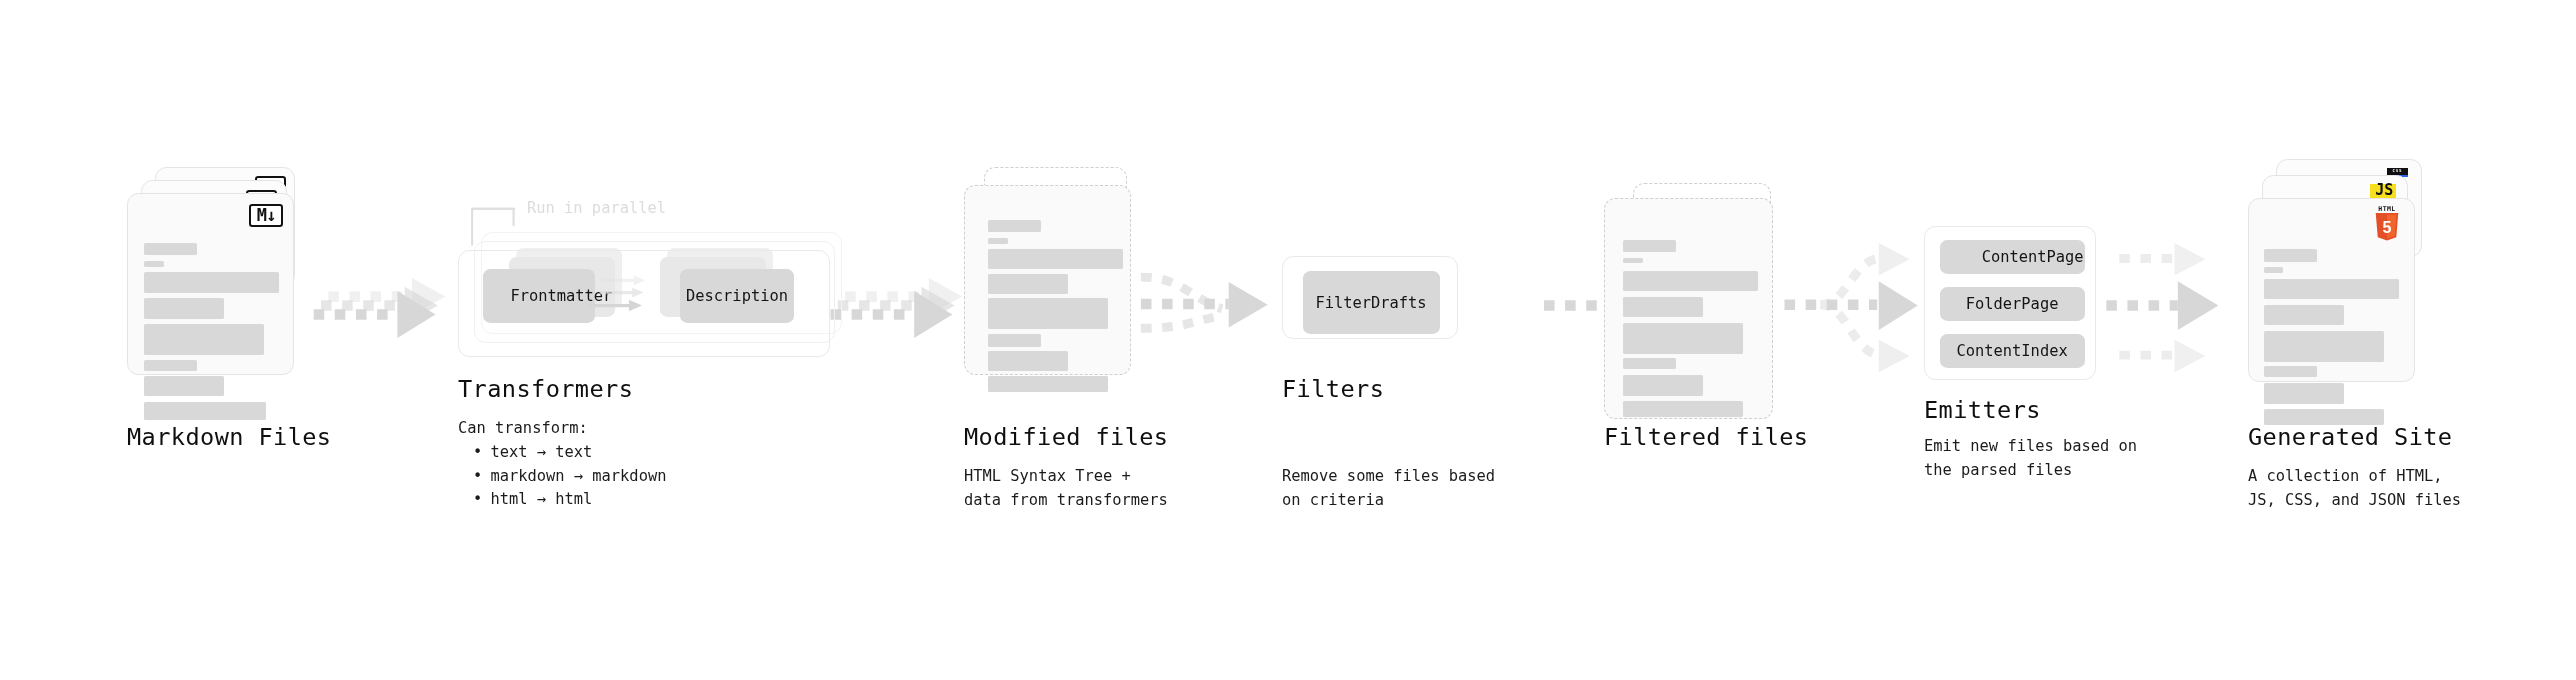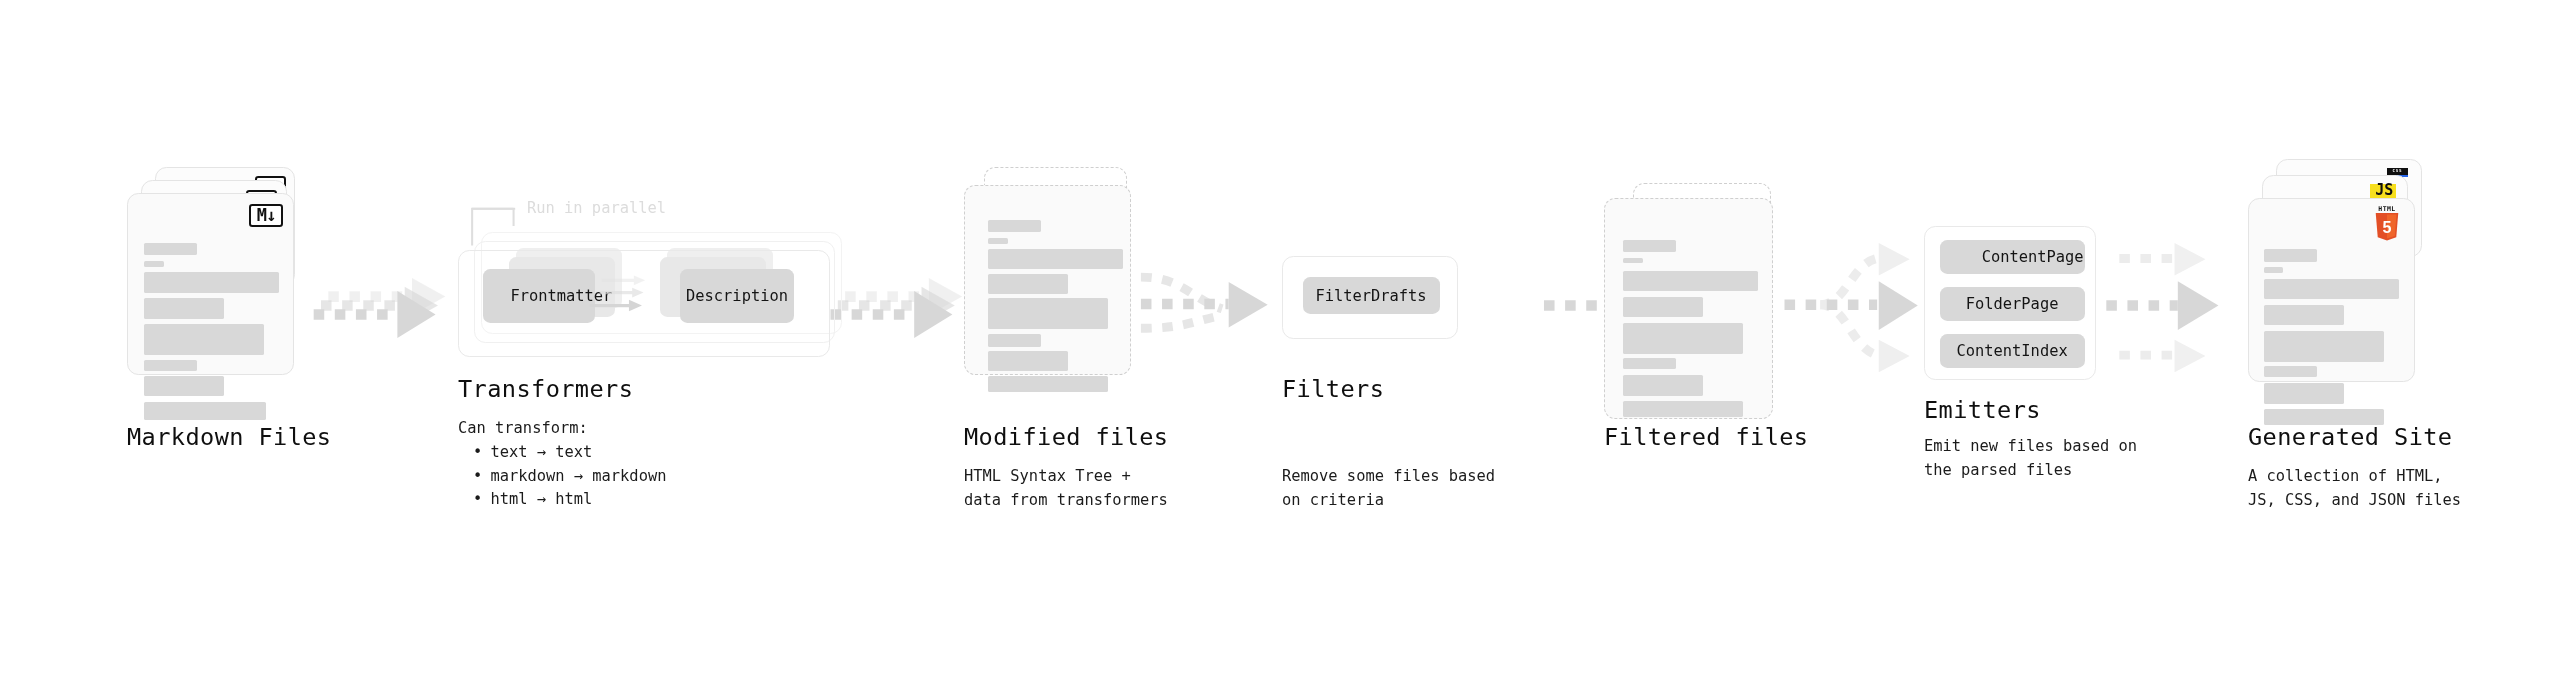--- a/index.html
+++ b/index.html
@@ -267,21 +267,21 @@
       <div class="skel" style="left:23px; top:148px; width:53px;  height:13px;"></div>
       <div class="skel" style="left:23px; top:165px; width:80px;  height:19.5px;"></div>
       <div class="skel" style="left:23px; top:190px; width:120px; height:16.3px;"></div>
     </div>
   </div>
   <div class="title" style="left:964px; top:423px;">Modified files</div>
   <div class="subtitle" style="left:964px; top:465px;">HTML Syntax Tree +
 data from transformers</div>
 
   <div class="group" style="left:1282px; top:256px; width:176px; height:83px;">
-    <div class="chip" style="left:19.5px; top:20px; width:137px; height:37px;">FilterDrafts</div>
+    <div class="chip" style="left:19.5px; top:14px; width:137px; height:63px;">FilterDrafts</div>
   </div>
   <div class="title" style="left:1282px; top:375px;">Filters</div>
   <div class="subtitle" style="left:1282px; top:417px;margin-top:48px;">Remove some files based
 on criteria</div>
 
   <div class="card-stack" style="left:1604px; top:183px;">
     <div class="card dashed" style="left:29px; top:0px; width:138px; height:89px; background:#fff;"></div>
     <div class="card dashed" style="left:0px; top:14.6px; width:169px; height:221px;">
       <div class="skel" style="left:18px; top:41px;  width:53px;  height:12.2px;"></div>
       <div class="skel" style="left:18px; top:59px;  width:19.5px;  height:5.7px;"></div>

